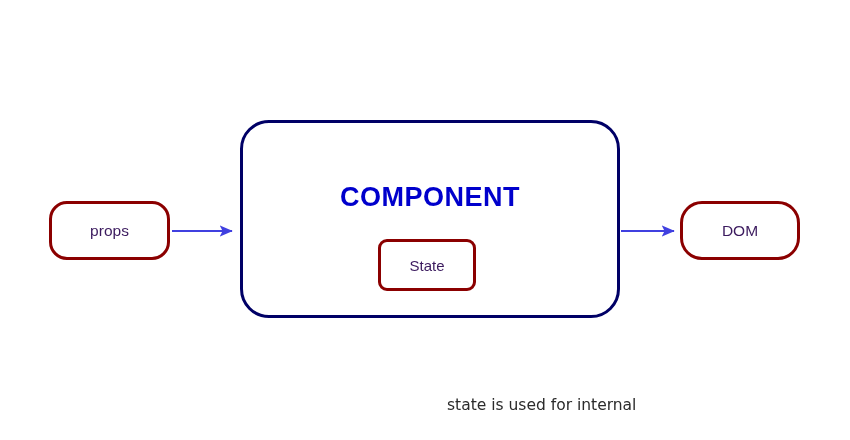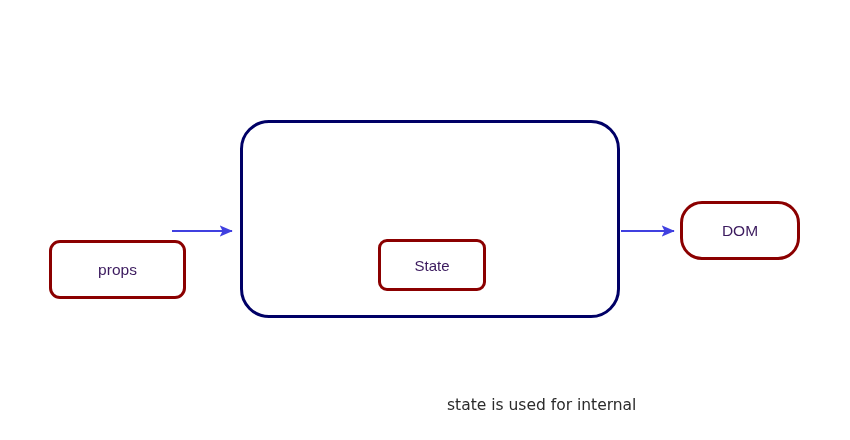--- a/index.html
+++ b/index.html
@@ -39,25 +39,24 @@
     font-family: "Liberation Sans", sans-serif;
     color: #3b1a5e;
     line-height: 1;
     white-space: nowrap;
   }
 
   
   #node-props {
     left: 49px;
     top: 201px;
-    width: 137px;
+    width: 121px;
     height: 59px;
     border: 3px solid #8b0000;
-    border-radius: 11px;
-    margin-top: 39px;
+    border-radius: 18px;
   }
   #node-props .node-label { font-size: 15.5px; }
 
   
   #node-dom {
     left: 680px;
     top: 201px;
     width: 120px;
     height: 59px;
     border: 3px solid #8b0000;
@@ -88,21 +87,21 @@
     font-size: 27px;
     letter-spacing: 0.5px;
     color: #0000cc;
     line-height: 1;
   }
 
   
   #node-state {
     left: 378px;
     top: 239px;
-    width: 108px;
+    width: 98px;
     height: 52px;
     border: 3px solid #8b0000;
     border-radius: 9px;
   }
   #node-state .node-label { font-size: 15px; }
 
   
   #caption {
     position: absolute;
     left: 447px;
@@ -135,20 +134,21 @@
       <line x1="621" y1="231" x2="674" y2="231" stroke="#4040e0" stroke-width="2" marker-end="url(#arrowhead-blue)"></line>
     </g>
   </svg>
 
   <div class="node" id="node-props">
     <span class="node-label">props</span>
   </div>
 
   <div class="node" id="node-component"></div>
 
+  <div id="component-title">COMPONENT</div>
 
   <div class="node" id="node-state">
     <span class="node-label">State</span>
   </div>
 
   <div class="node" id="node-dom">
     <span class="node-label">DOM</span>
   </div>
 
   <div id="caption">

